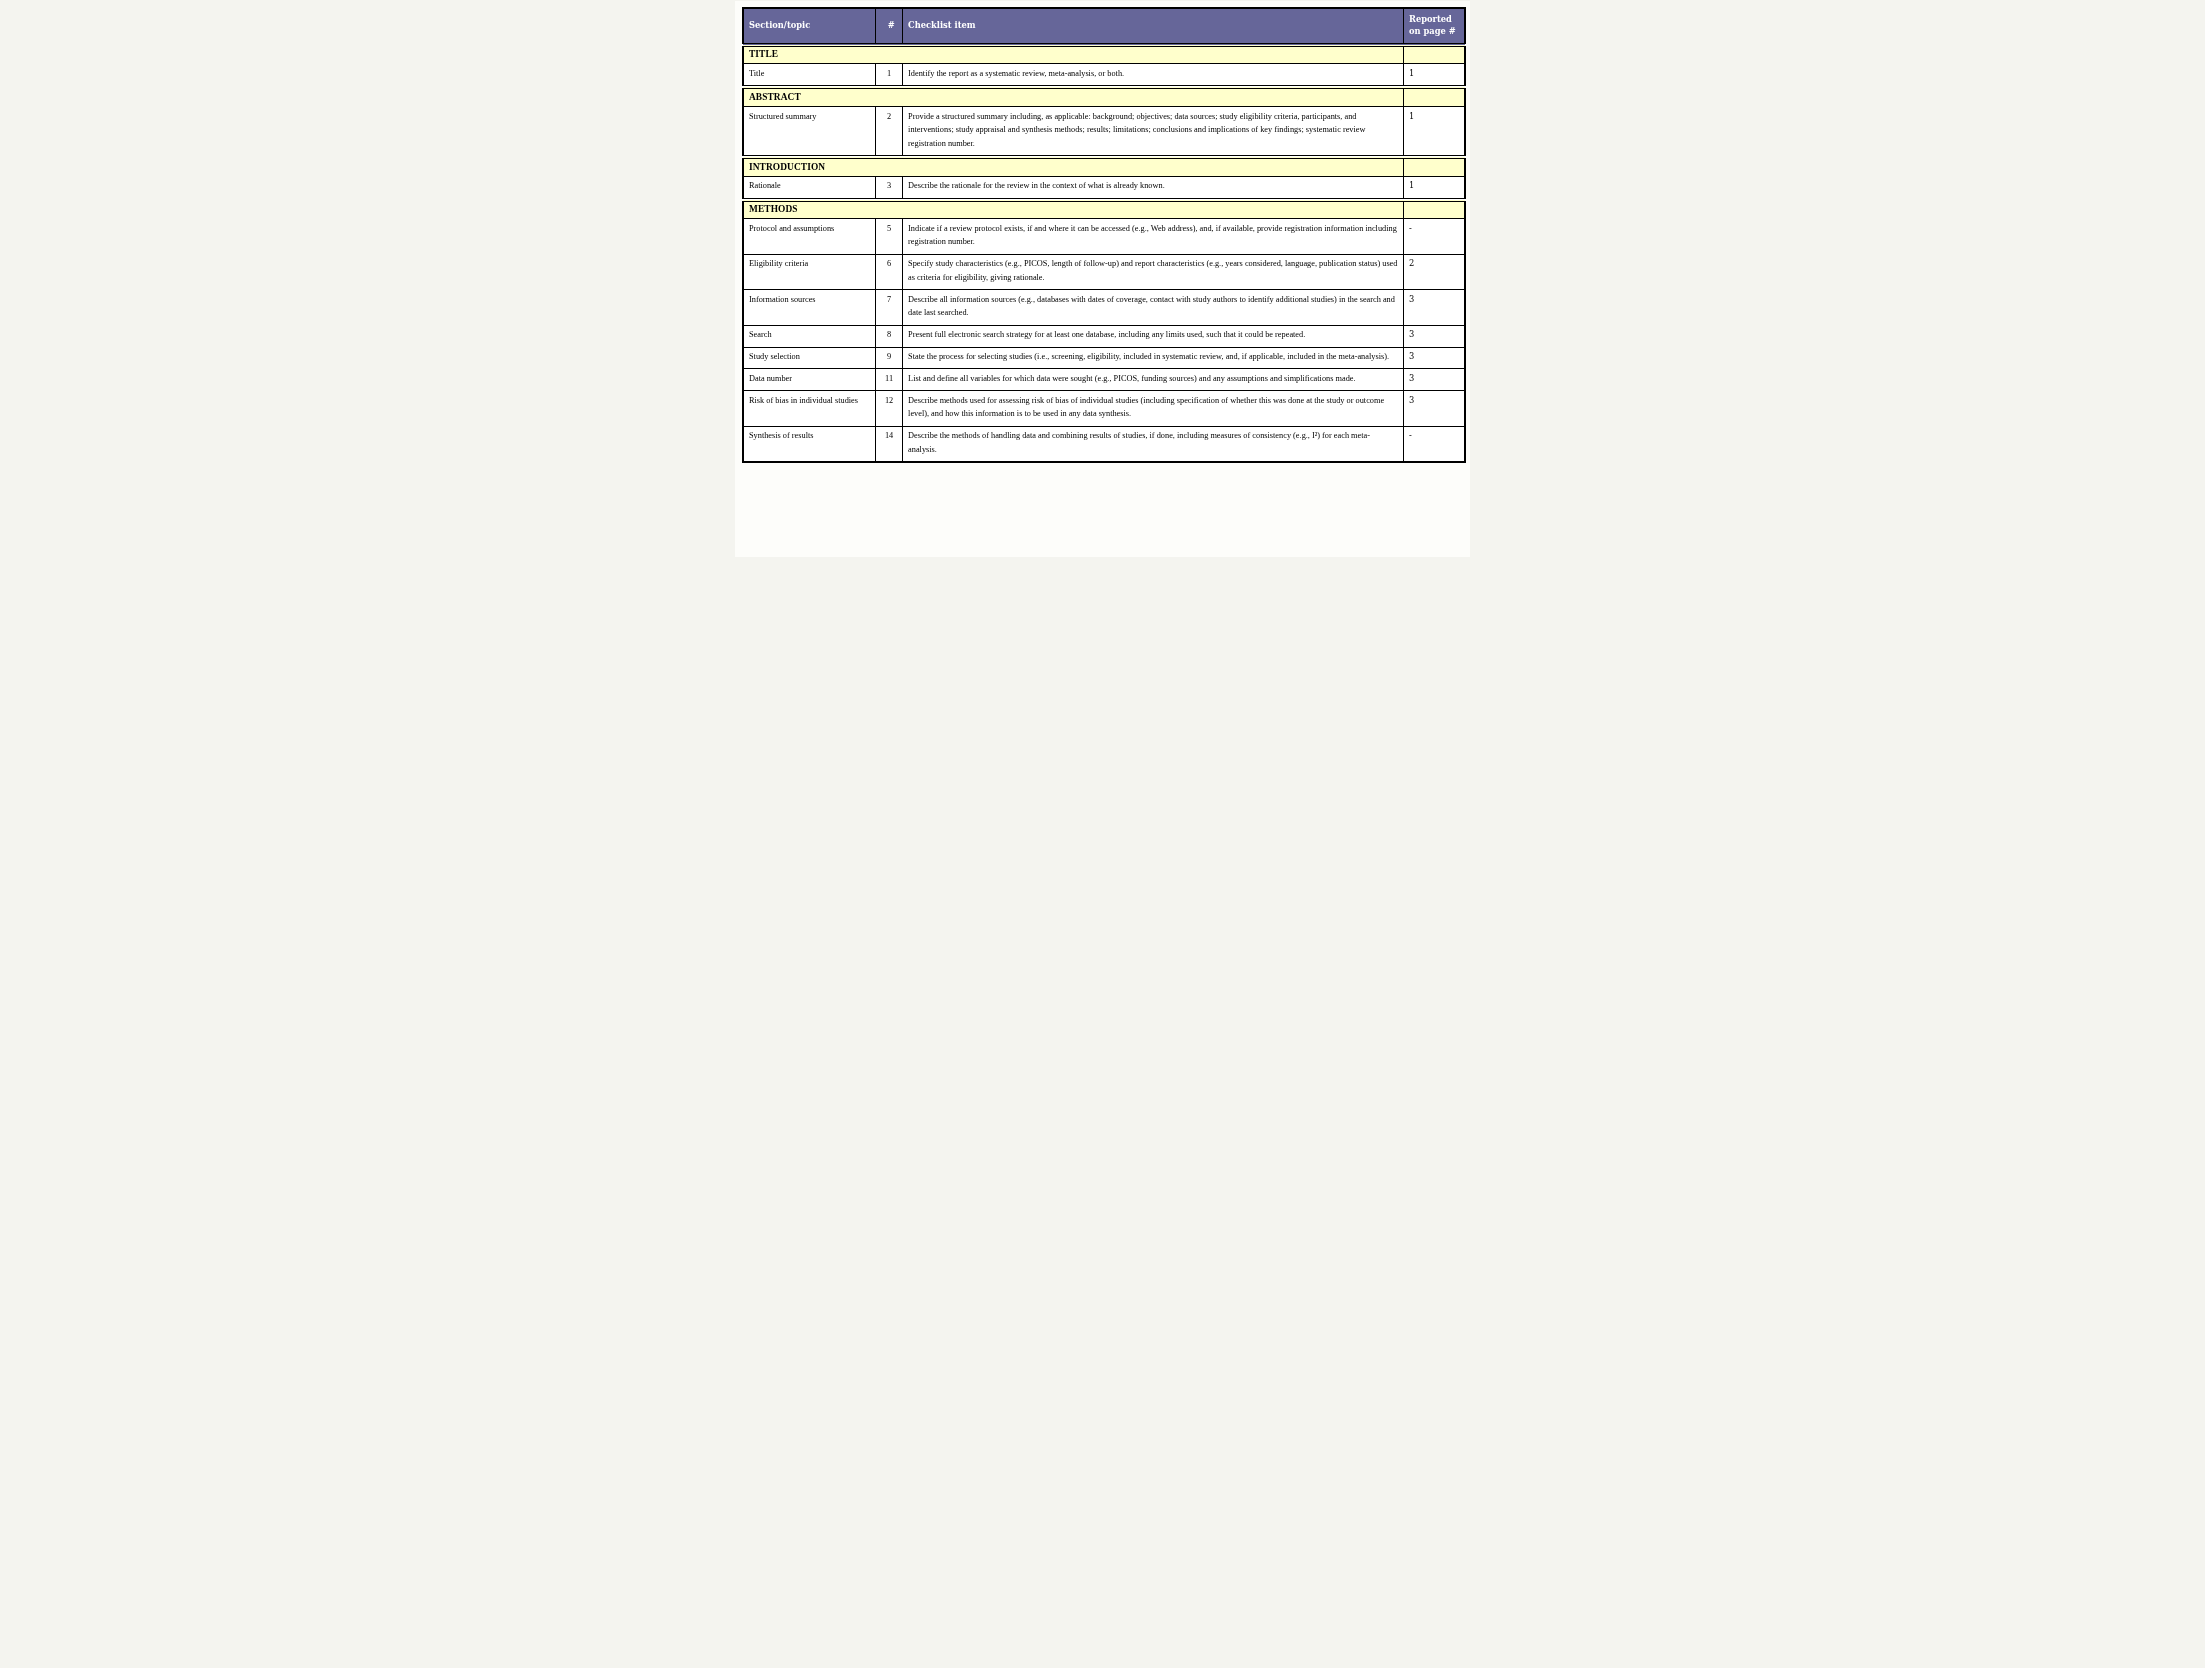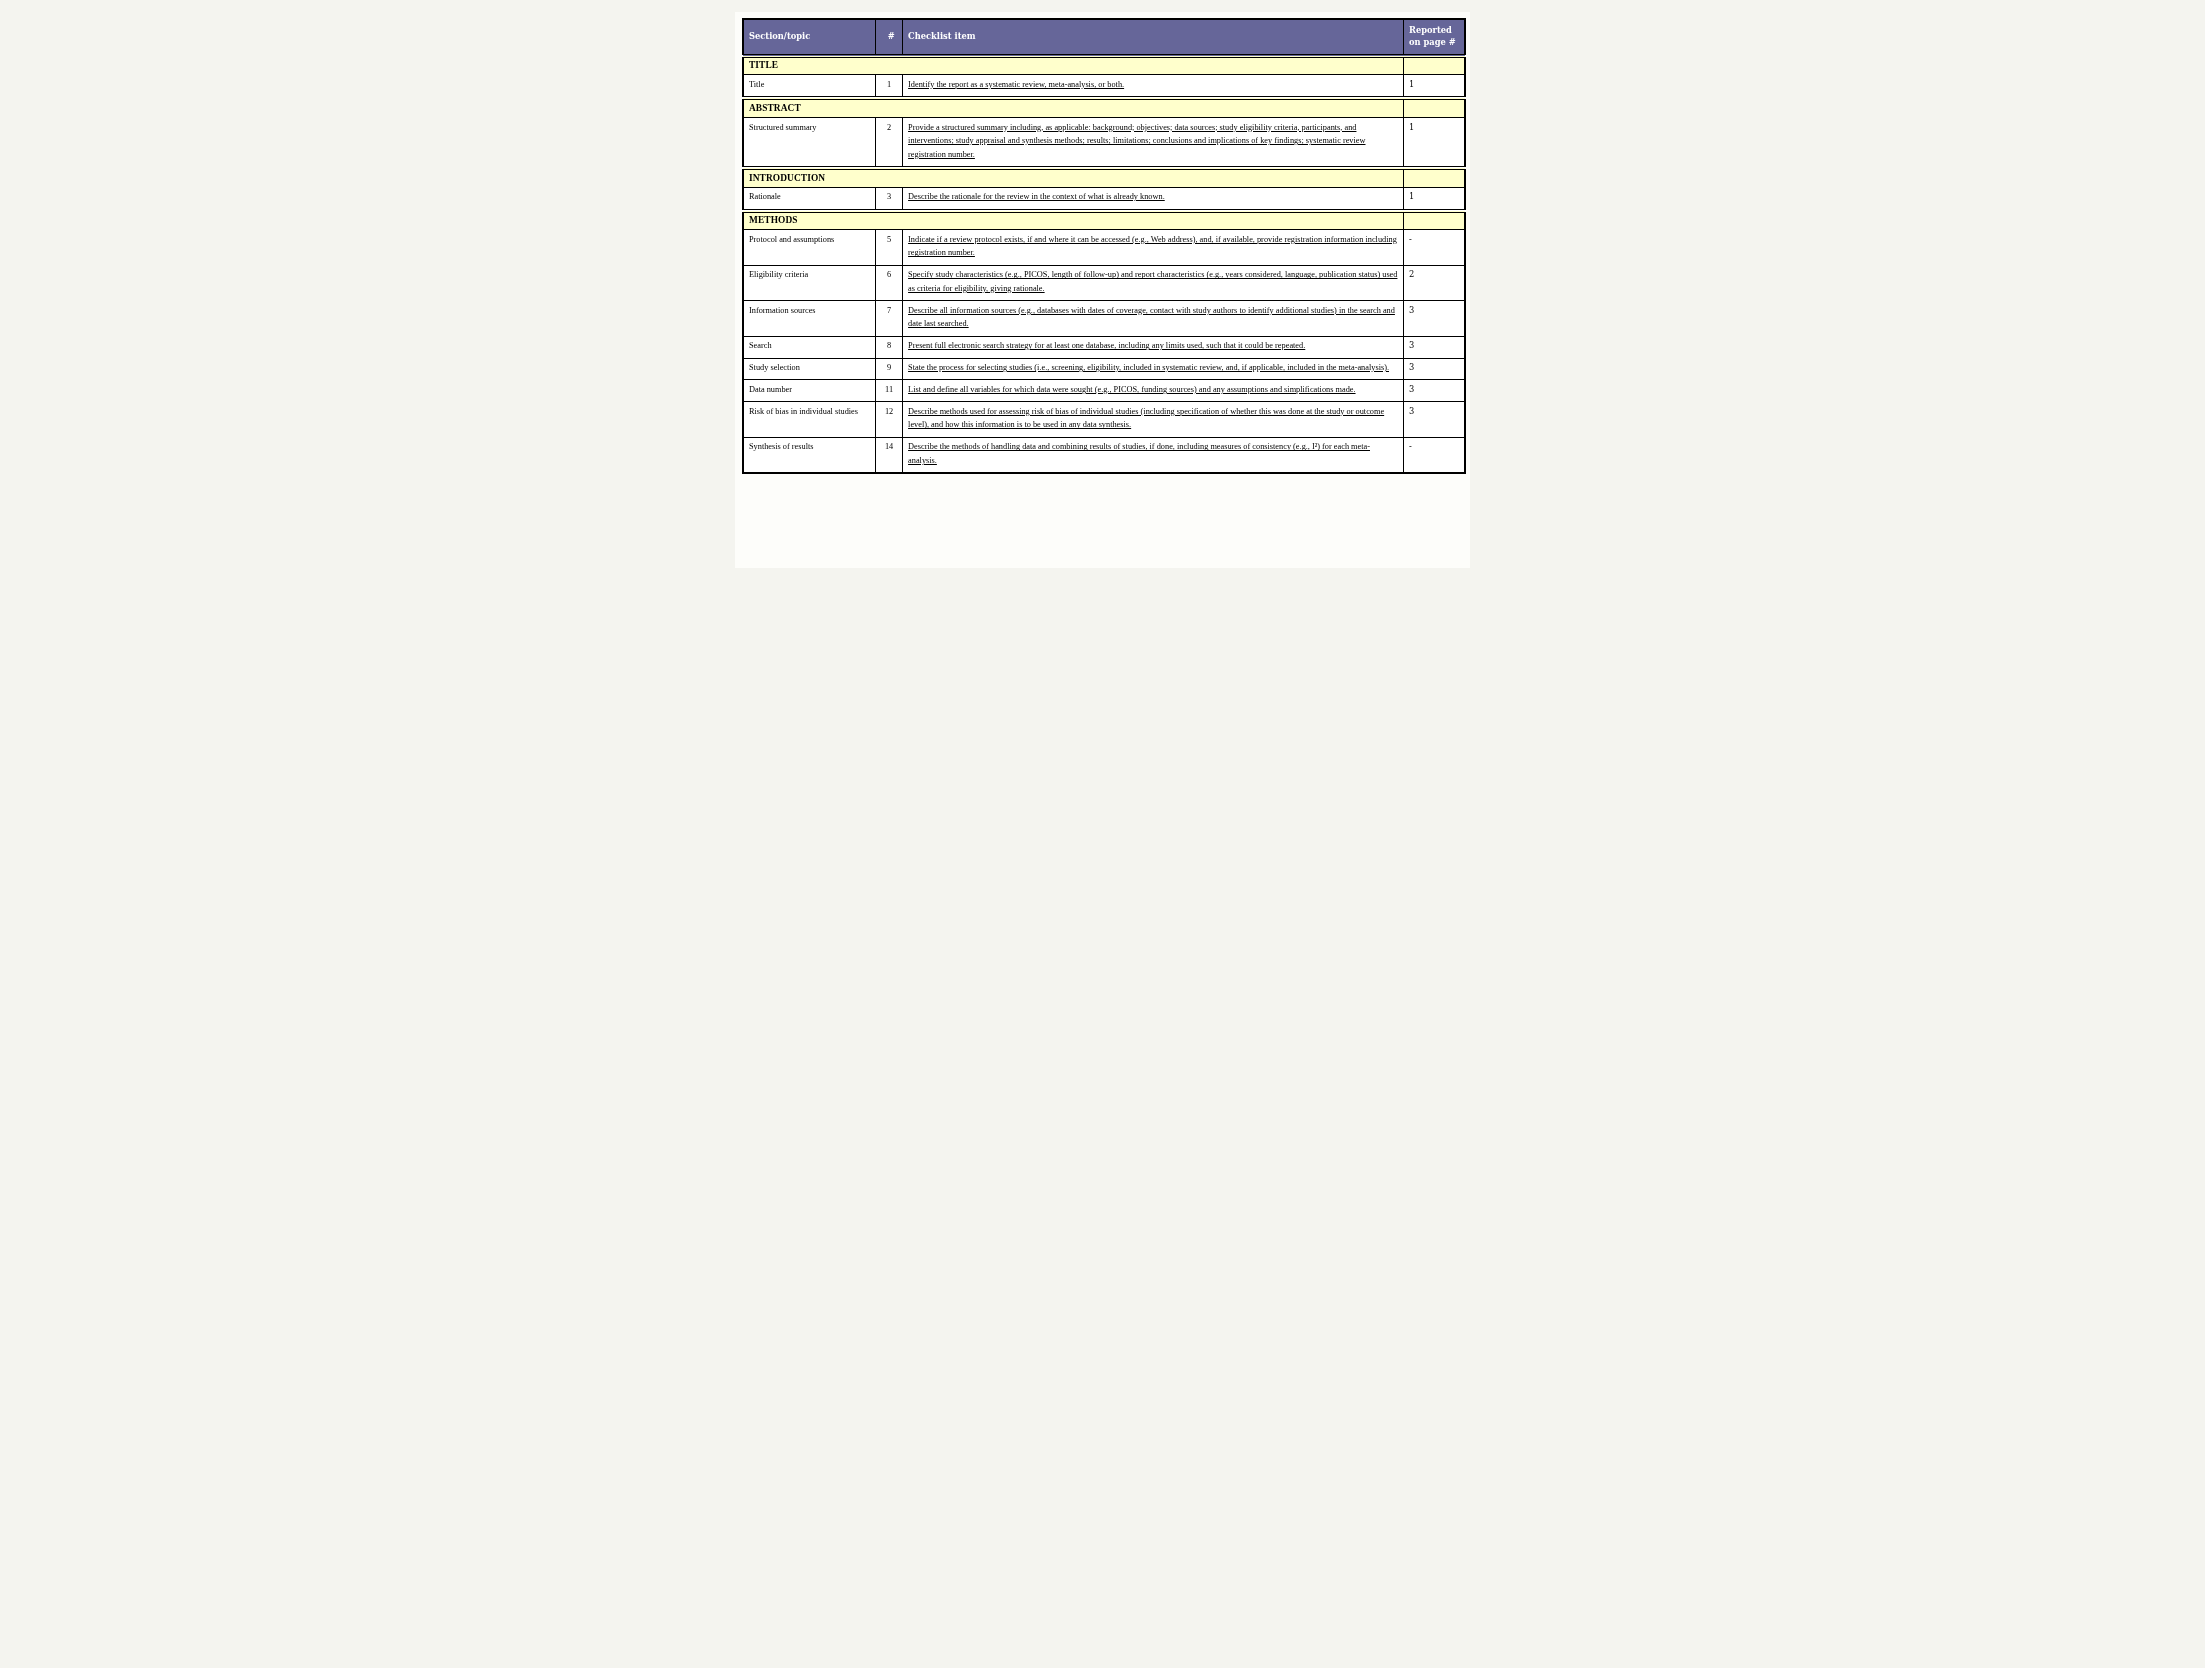--- a/index.html
+++ b/index.html
@@ -12,21 +12,21 @@
   *{box-sizing:border-box;}
   html,body{margin:0;padding:0;}
   body{
     background:#f4f4ef;
     font-family:"Liberation Serif","DejaVu Serif",serif;
   }
   .page{
     width:735px;
     min-height:556px;
     background:#fdfdfa;
-    margin:12px auto;
+    margin:1px auto;
     padding:5.7px 6.3px 10.4px 6.8px;
   }
   table.checklist{
     border-collapse:collapse;
     width:722px;
     table-layout:fixed;
     background:var(--body-bg);
     border:2.6px solid var(--border);
   }
   col.c-topic{width:133px;}
@@ -65,21 +65,21 @@
     letter-spacing:0.1px;
   }
   tr.item-row td{
     background:var(--body-bg);
     font-size:8.3px;
     line-height:13.6px;
     padding:2.6px 5.2px 4.7px 5.2px;
   }
   td.topic{ padding-left:5.7px; }
   td.num{ text-align:center; padding-left:1px; padding-right:3.1px; }
-  td.item{ padding-left:6.8px; padding-right:34px;text-decoration:underline; }
+  td.item{ padding-left:6.8px; padding-right:34px; }
   td.page{
     font-family:"DejaVu Serif","Liberation Serif",serif;
     font-size:7.8px;
     padding-left:5.7px;
   }
   tr.section-row td.section-page-cell{ padding:2.6px 3.1px 3.7px 4.2px; }
 </style>
 </head>
 <body>
 

